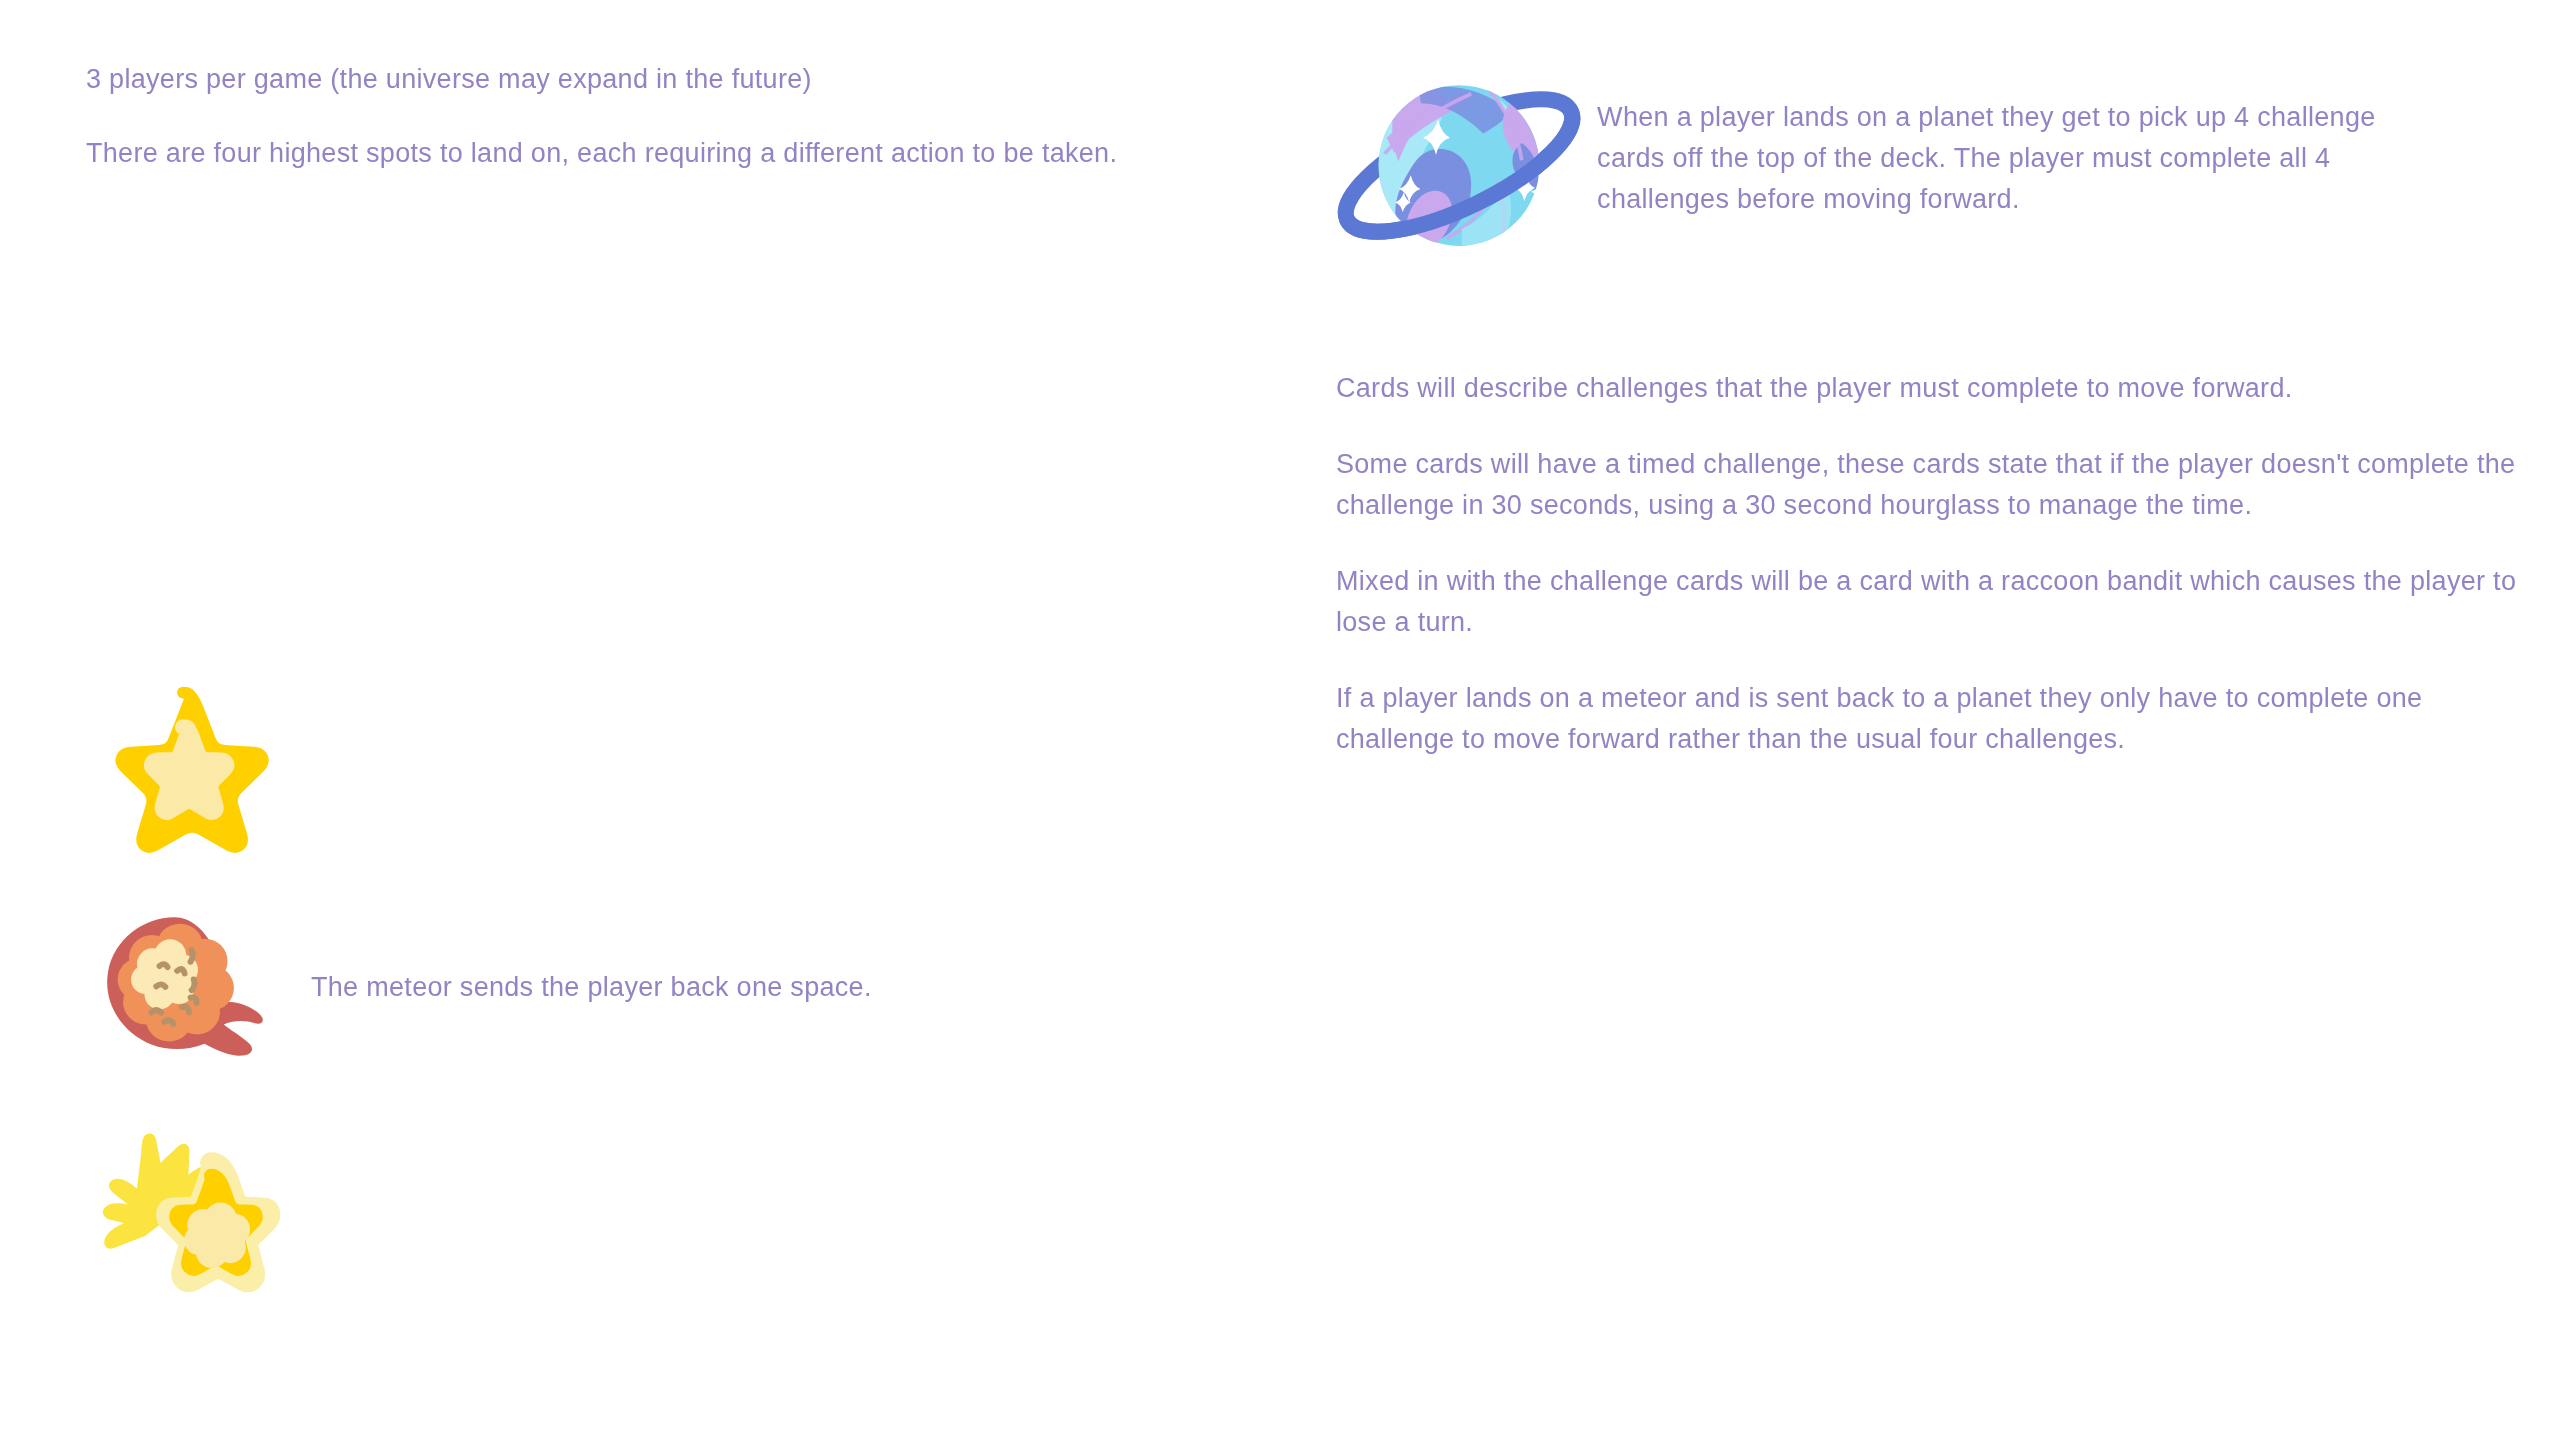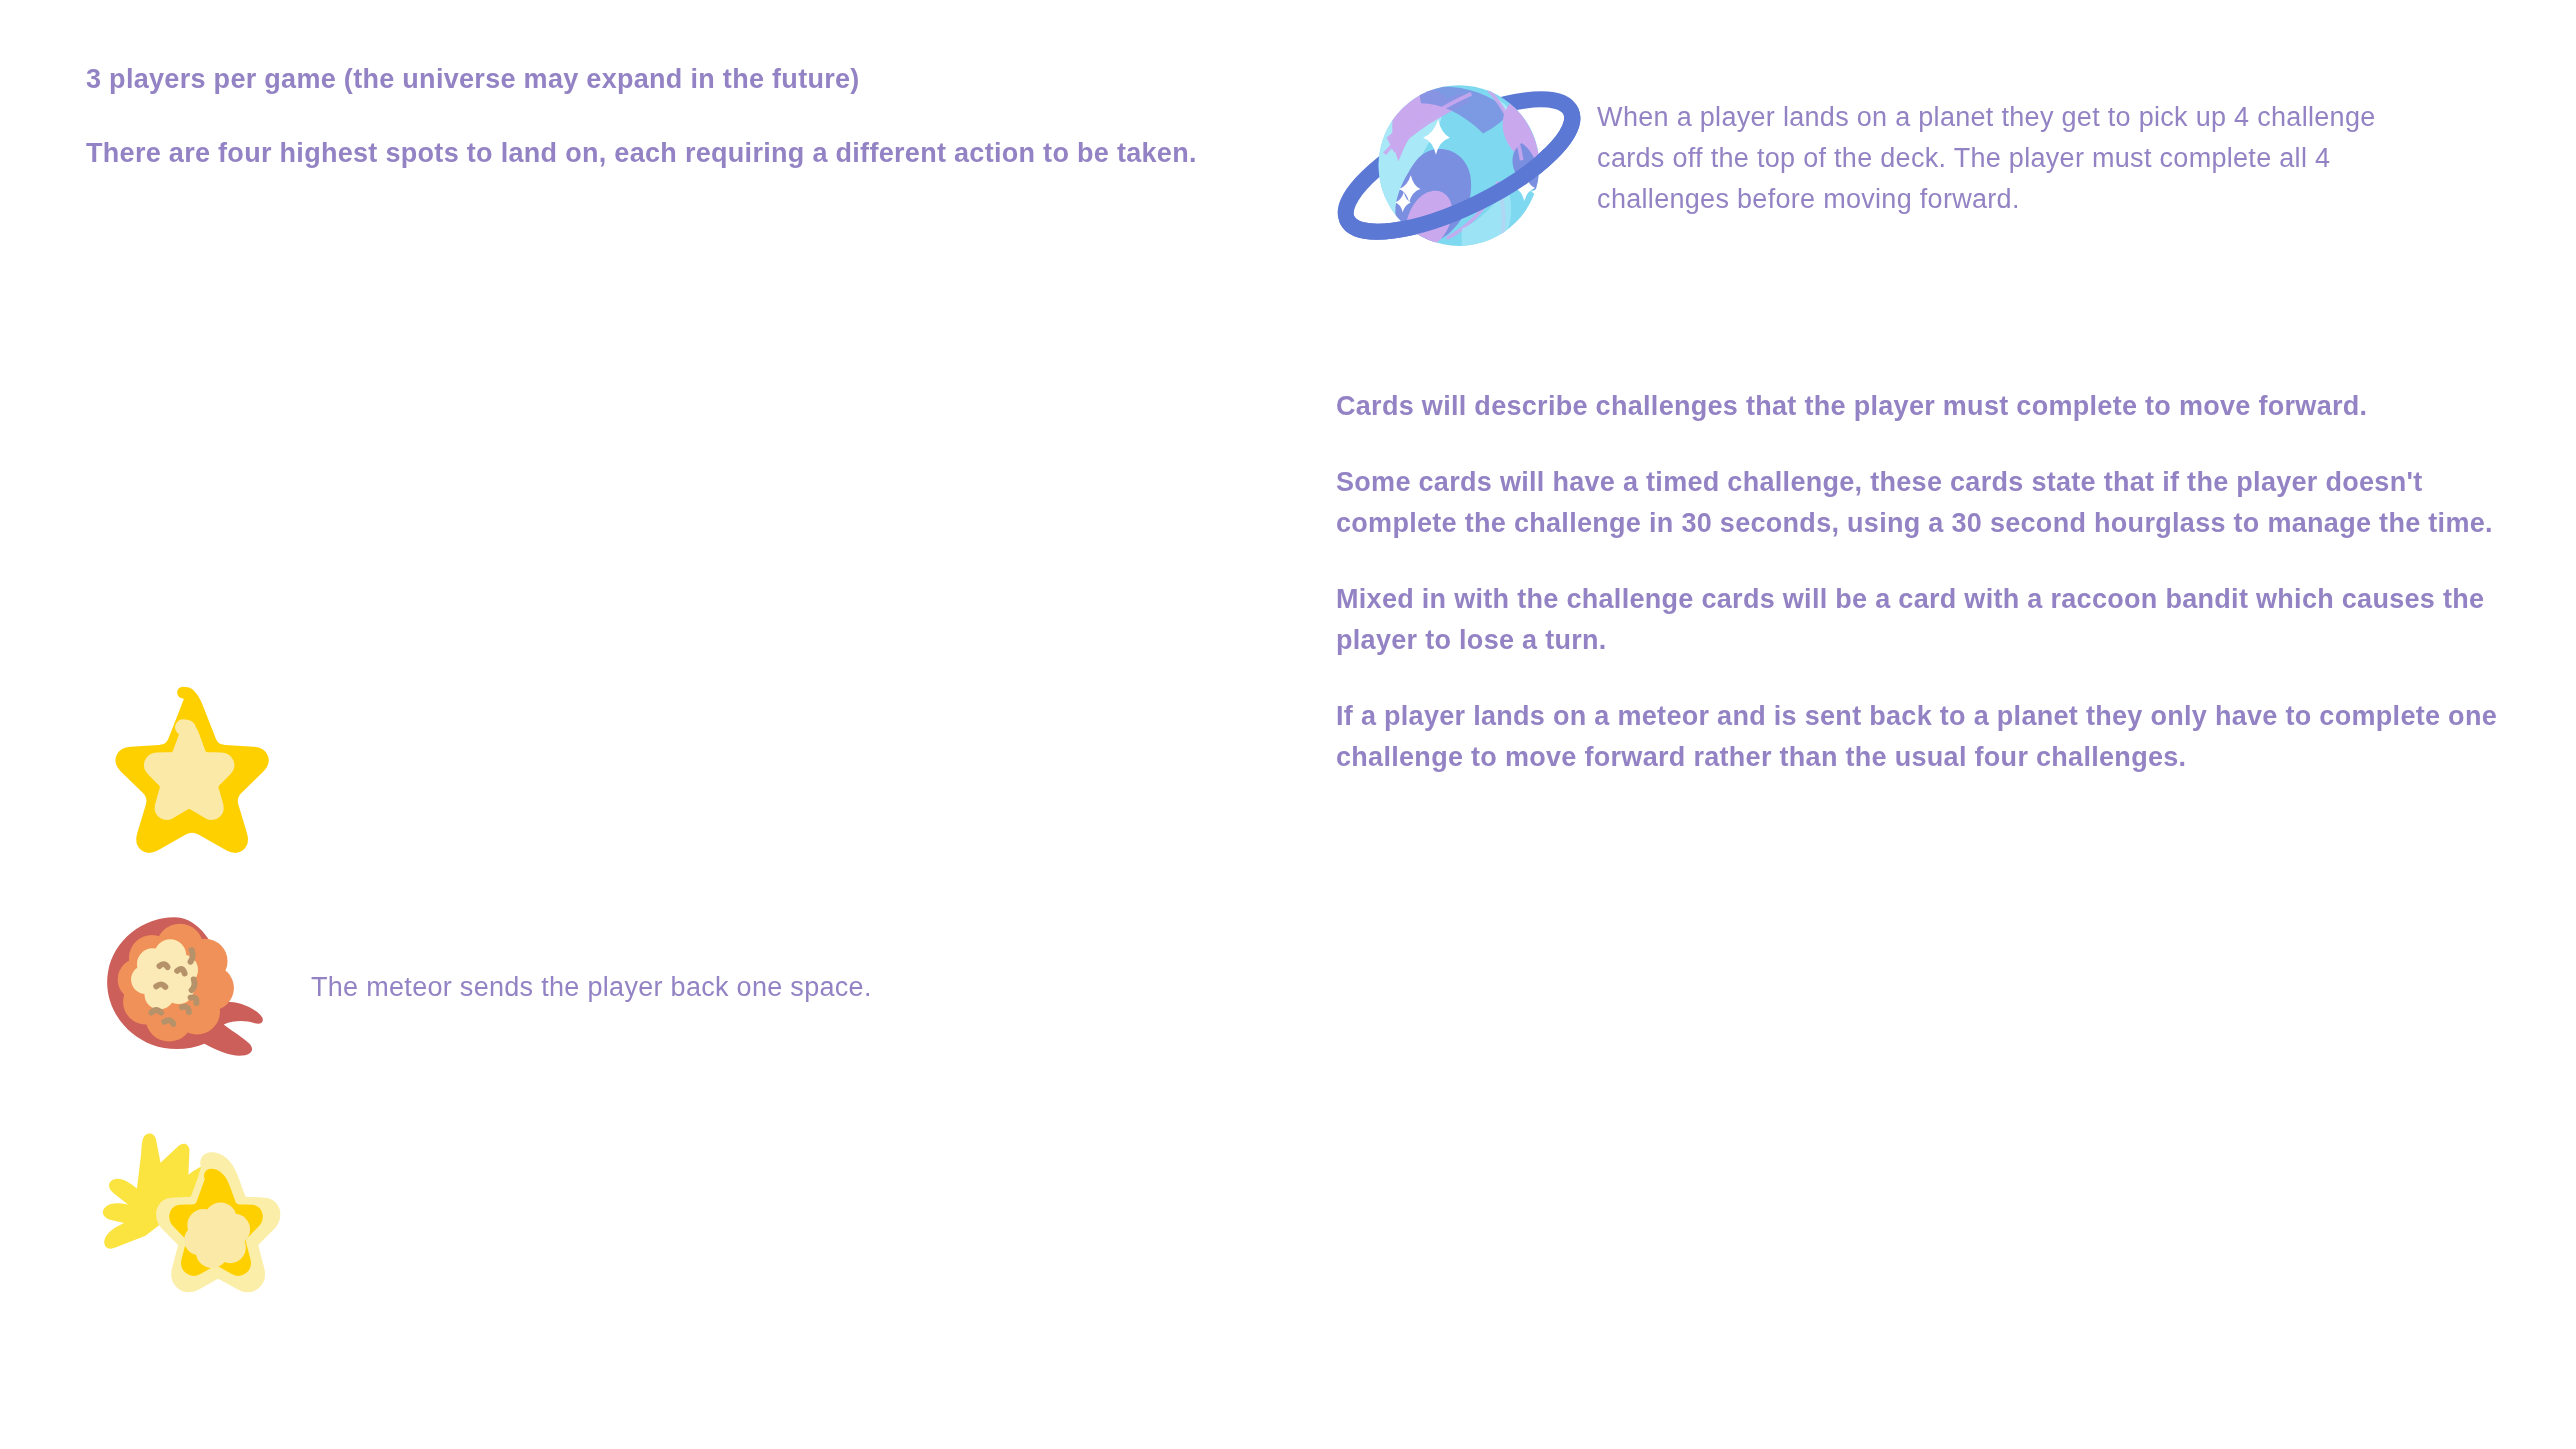--- a/index.html
+++ b/index.html
@@ -38,21 +38,20 @@
     margin: 0 0 49px 0;
     white-space: nowrap;
   }
 
   .para {
     font-size: 27px;
     line-height: 1.52;
     color: #9383C4;
     letter-spacing: 0.3px;
     margin: 0 0 33px 0;
-    font-weight: bold;
   }
   .para:last-child { margin-bottom: 0; }
 
   .rules-intro { margin-bottom: 70px; }
 
   
   .icon-rows {
     position: absolute;
     left: 86px;
     top: 665px;
@@ -105,21 +104,21 @@
     line-height: 1.52;
     color: #9383C4;
     letter-spacing: 0.3px;
     padding-top: 33px;
     padding-left: 11.8px;
     max-width: 837px;
   }
   .right-paras {
     position: absolute;
     left: 1336px;
-    top: 386px;
+    top: 368px;
     width: 1197px;
   }
   .right-paras .para { margin-bottom: 35px; }
   .right-paras .para:last-child { margin-bottom: 8px; }
 
   svg { display: block; overflow: visible; }
 </style>
 </head>
 <body>
 

